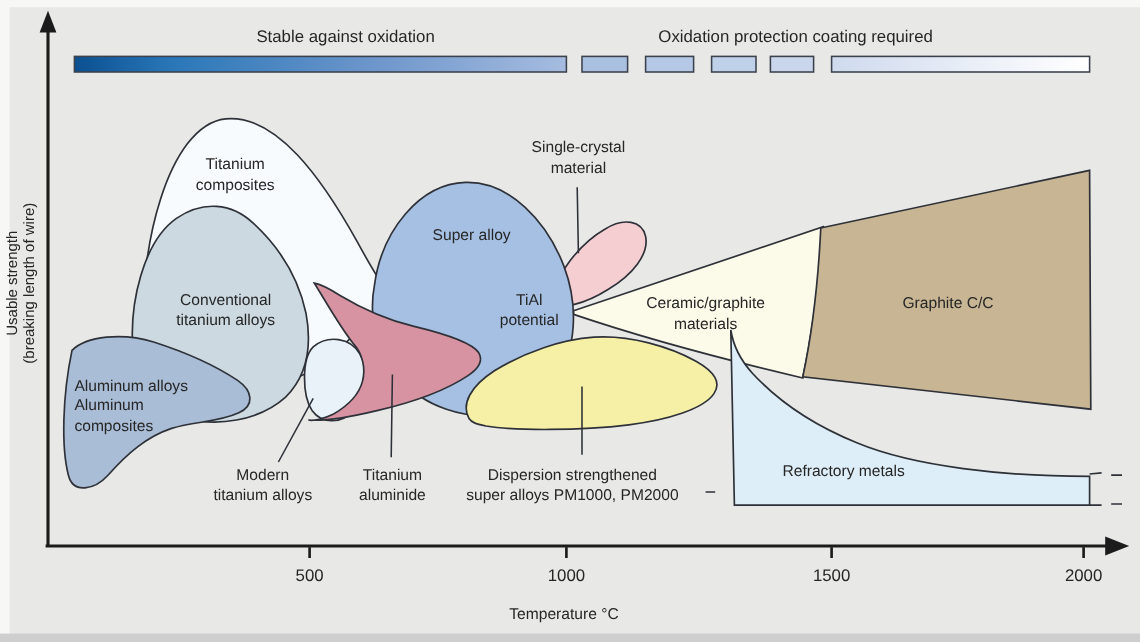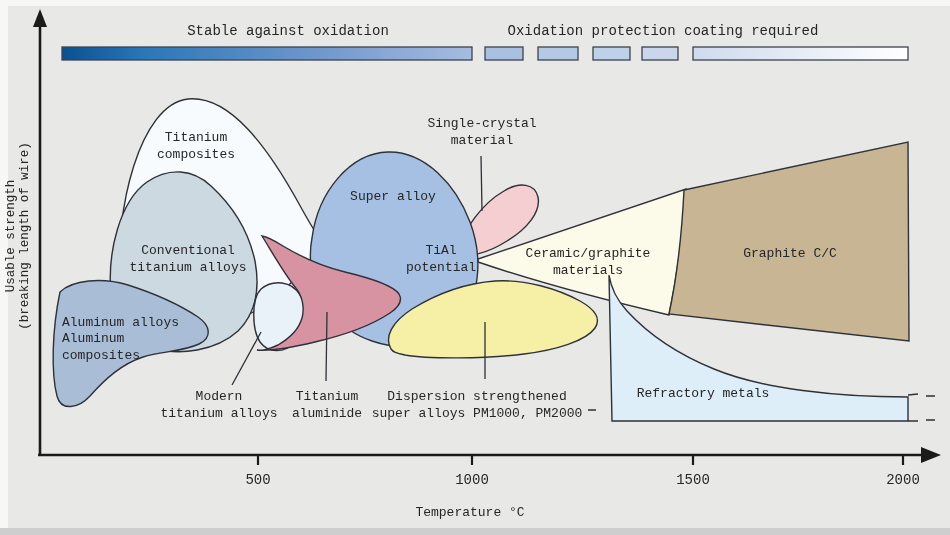--- a/index.html
+++ b/index.html
@@ -1,17 +1,17 @@
 <!DOCTYPE html>
 <html><head>
 <meta charset="utf-8">
 <style>
   html,body{margin:0;padding:0;background:#f2f2f1;}
   .stage{position:relative;width:950px;height:535px;overflow:hidden;
-         font-family:Liberation Mono, monospace;}
+         font-family:Liberation Sans, sans-serif;}
   svg{position:absolute;left:0;top:0;}
   .blob{stroke:#2e3138;stroke-width:1.4;}
   .barseg{stroke:#3c424d;stroke-width:1.3;}
   .axisline{stroke:#1b1b1b;stroke-width:2.6;fill:none;}
   .tickline{stroke:#1b1b1b;stroke-width:2.2;}
   .pointer{stroke:#2e3138;stroke-width:1.3;fill:none;}
   .edge{stroke:#2e3138;stroke-width:1.4;fill:none;}
   text{fill:#262626;}
   .lbl{font-size:13px;text-anchor:middle;}
   .lbl-start{font-size:13px;text-anchor:start;}

